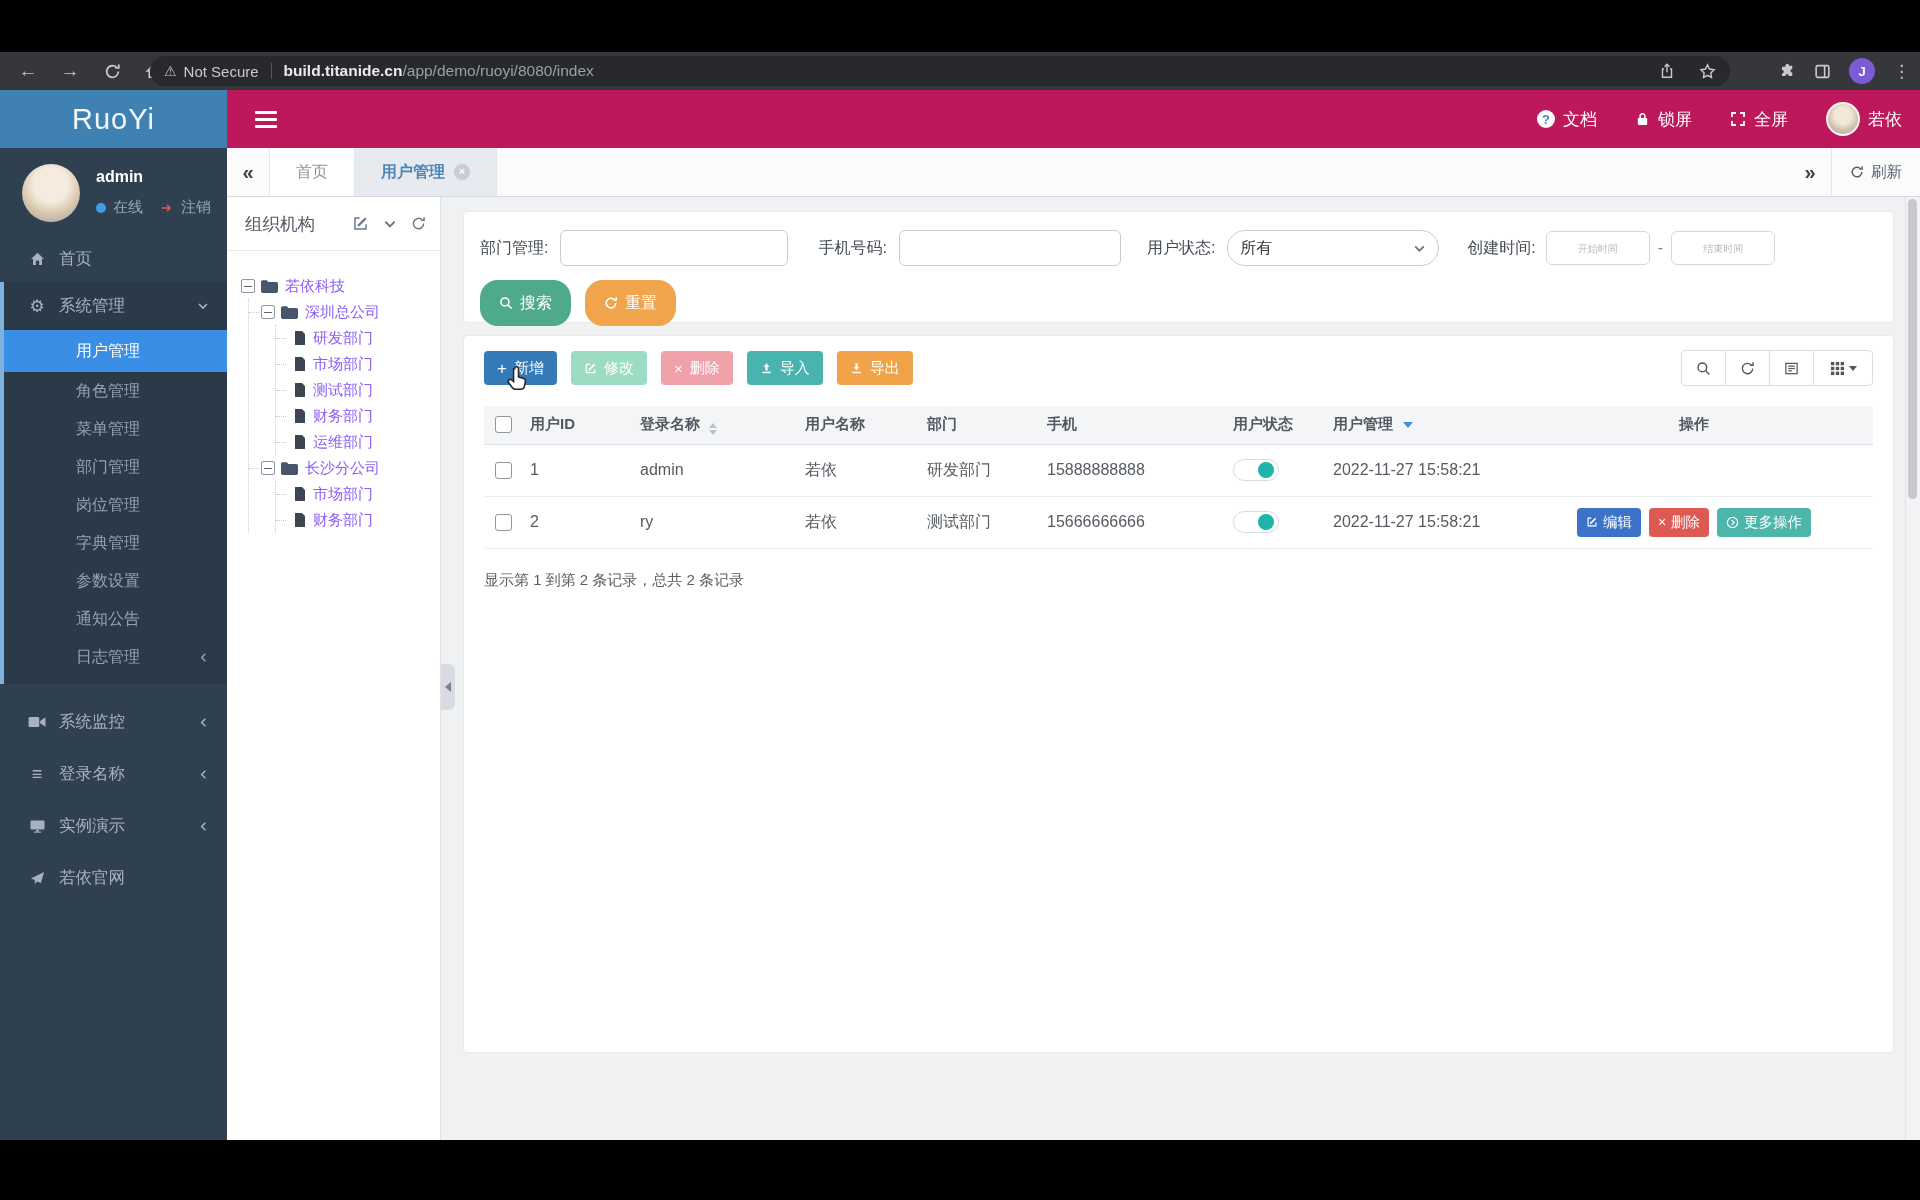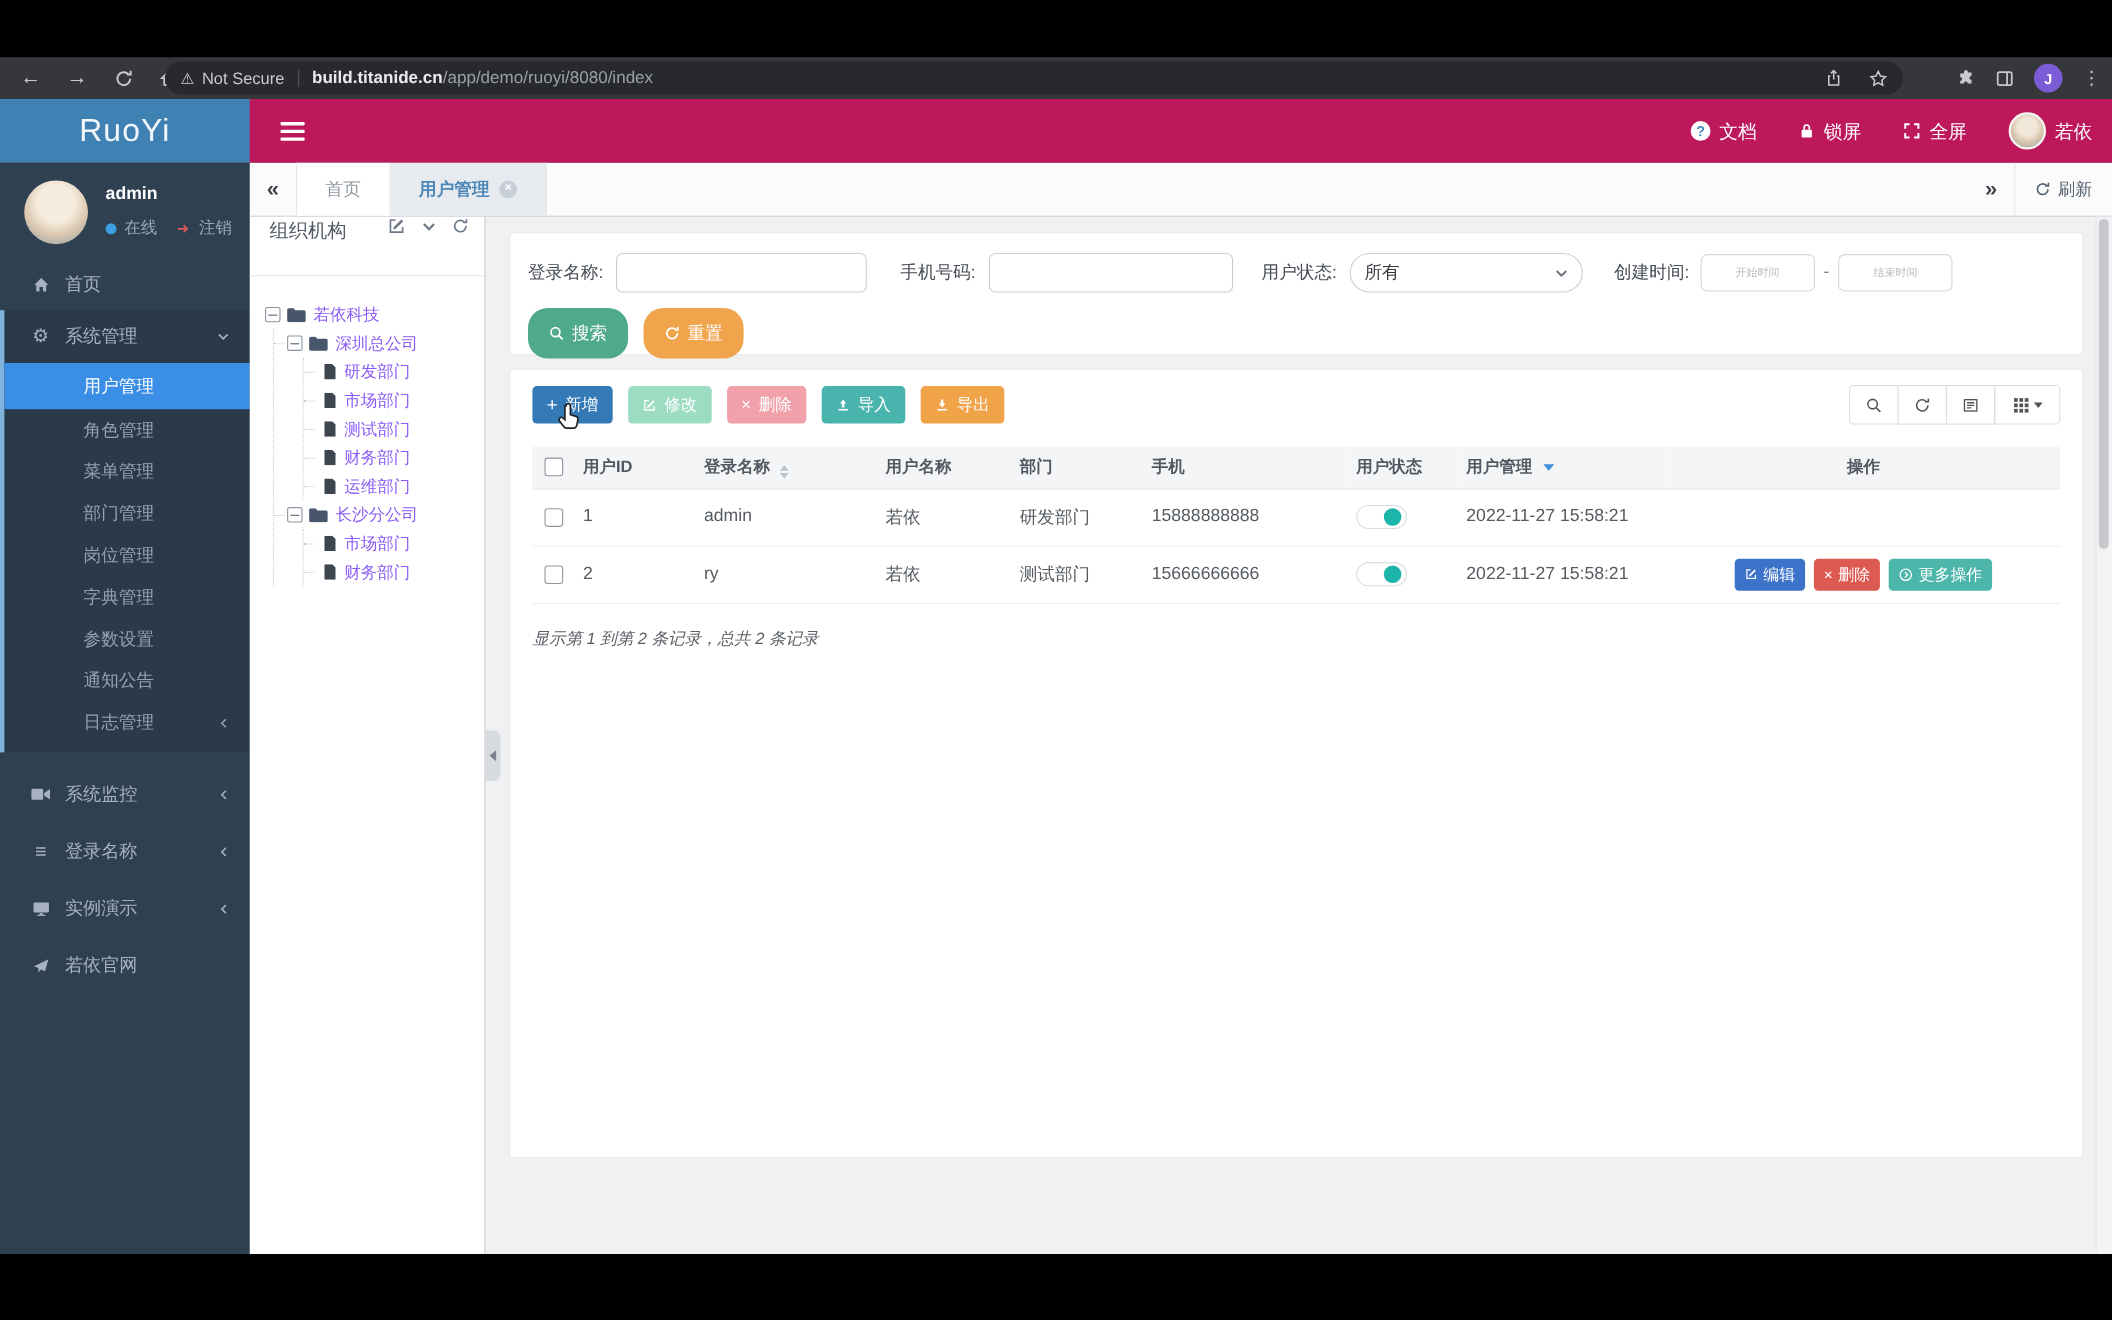--- a/index.html
+++ b/index.html
@@ -55,21 +55,21 @@
   .tabbar { position:absolute; top:148px; left:227px; right:0; height:49px; background:#fbfbfc; border-bottom:1px solid #d6dae0; display:flex; align-items:stretch; }
   .tabnav { width:42px; display:flex; align-items:center; justify-content:center; font-size:20px; font-weight:bold; color:#3f444c; cursor:pointer; }
   .tab { display:flex; align-items:center; gap:9px; padding:0 26px; font-size:16px; color:#9096a0; background:#fff; border-right:1px solid #e3e7eb; border-left:1px solid #e3e7eb; cursor:pointer; }
   .tab.active { background:#e7ebf0; color:#4d87b8; font-weight:600; border-left:none; }
   .tclose { width:16px; height:16px; border-radius:50%; background:#c6ced8; color:#fff; font-size:11px; line-height:15px; text-align:center; }
   .tabbar-right { margin-left:auto; display:flex; align-items:stretch; }
   .refresh-btn { display:flex; align-items:center; gap:7px; padding:0 18px; font-size:15.5px; color:#566270; border-left:1px solid #e3e7eb; cursor:pointer; }
 
   
   .treepanel { position:absolute; top:197px; left:227px; width:214px; bottom:60px; background:#fff; border-right:1px solid #dde1e6; }
-  .tree-head { display:flex; align-items:flex-start; height:54px; padding:0 14px 0 18px; border-bottom:1px solid #e7eaec; }
+  .tree-head { display:flex; align-items:center; height:54px; padding:0 14px 0 18px; border-bottom:1px solid #e7eaec; }
   .tree-title { font-size:17.5px; color:#525a64; }
   .tree-tools { margin-left:auto; display:flex; align-items:center; gap:14px; color:#6c7887; }
   .tree-body { padding:22px 6px 0 14px; font-size:15px; color:#8b5cf6; }
   .trow { display:flex; align-items:center; height:26px; cursor:pointer; white-space:nowrap; }
   .trow .lbl { margin-left:7px; }
   .expd { width:14px; height:14px; border:1px solid #8b96a2; border-radius:2px; background:#fff; position:relative; flex:none; }
   .expd::before { content:""; position:absolute; left:2px; right:2px; top:5.5px; height:1.5px; background:#5c6670; }
   .tico { margin-left:6px; display:flex; flex:none; }
   .tgrp { margin-left:7px; border-left:1px dotted #c6ccd4; padding-left:0; }
   .tgrp .trow::before { content:""; width:10px; border-top:1px dotted #c6ccd4; margin-right:2px; }
@@ -120,21 +120,21 @@
   .tri-u { width:0; height:0; border-left:4.5px solid transparent; border-right:4.5px solid transparent; border-bottom:5px solid #bcc2c9; }
   .tri-d { width:0; height:0; border-left:4.5px solid transparent; border-right:4.5px solid transparent; border-top:5px solid #bcc2c9; }
   .tri-active { border-top-color:#3f8fdc; margin-left:10px; display:inline-block; vertical-align:1px; border-left:5px solid transparent; border-right:5px solid transparent; border-top:6px solid #3f8fdc; width:0; height:0; }
   .switch { width:46px; height:22px; border-radius:11px; background:#fff; border:1px solid #d8dce1; position:relative; cursor:pointer; }
   .knob { position:absolute; top:2px; left:24px; width:16px; height:16px; border-radius:50%; background:#1db4a9; }
   .abtns { display:flex; justify-content:center; gap:8px; }
   .abtn { height:29px; border:none; border-radius:4px; color:#fff; font-size:14.5px; display:inline-flex; align-items:center; gap:5px; padding:0 9px; cursor:pointer; }
   .a-edit { background:#3c73c8; }
   .a-del { background:#dd5a52; }
   .a-more { background:#4cb6ab; }
-  .summary { margin-top:22px; font-size:15px; color:#5a5f66;font-style:italic; }
+  .summary { margin-top:22px; font-size:15px; color:#5a5f66; }
 
   .hand-cursor { position:absolute; left:40px; top:30px; z-index:5; pointer-events:none; }
 
   .handle { position:absolute; left:441px; top:664px; width:14px; height:46px; background:#d8dce1; border-radius:0 6px 6px 0; display:flex; align-items:center; justify-content:center; z-index:4; cursor:pointer; }
   .handle i { width:0; height:0; border-top:5px solid transparent; border-bottom:5px solid transparent; border-right:6px solid #79828c; display:block; }
 
   .scrollbar { position:absolute; top:197px; right:0; width:15px; bottom:60px; background:#f2f3f5; border-left:1px solid #e3e4e6; }
   .thumb { position:absolute; top:2px; left:2px; width:9px; height:300px; border-radius:5px; background:#c6c8cb; }
 
   svg { display:block; }
@@ -478,21 +478,21 @@
   </div>
 
   <div class="handle">
       <i></i>
     </div>
 
   <div class="main">
 
     <div class="card card-search">
       <div class="form-row">
-        <span>登录名称:</span>
+        <span>部门管理:</span>
         <input class="inp inp-login" style="">
         <span class="lab2">手机号码:</span>
         <input class="inp inp-phone" style="">
         <span class="lab3">用户状态:</span>
         <div class="selectbox">
           <span>所有</span>
           <span class="sv-ch">
             <svg width="13" height="13" viewBox="0 0 12 12" fill="none" stroke="currentColor" stroke-width="1.6">
                 <path d="M2 4l4 4 4-4"></path>
               </svg>

